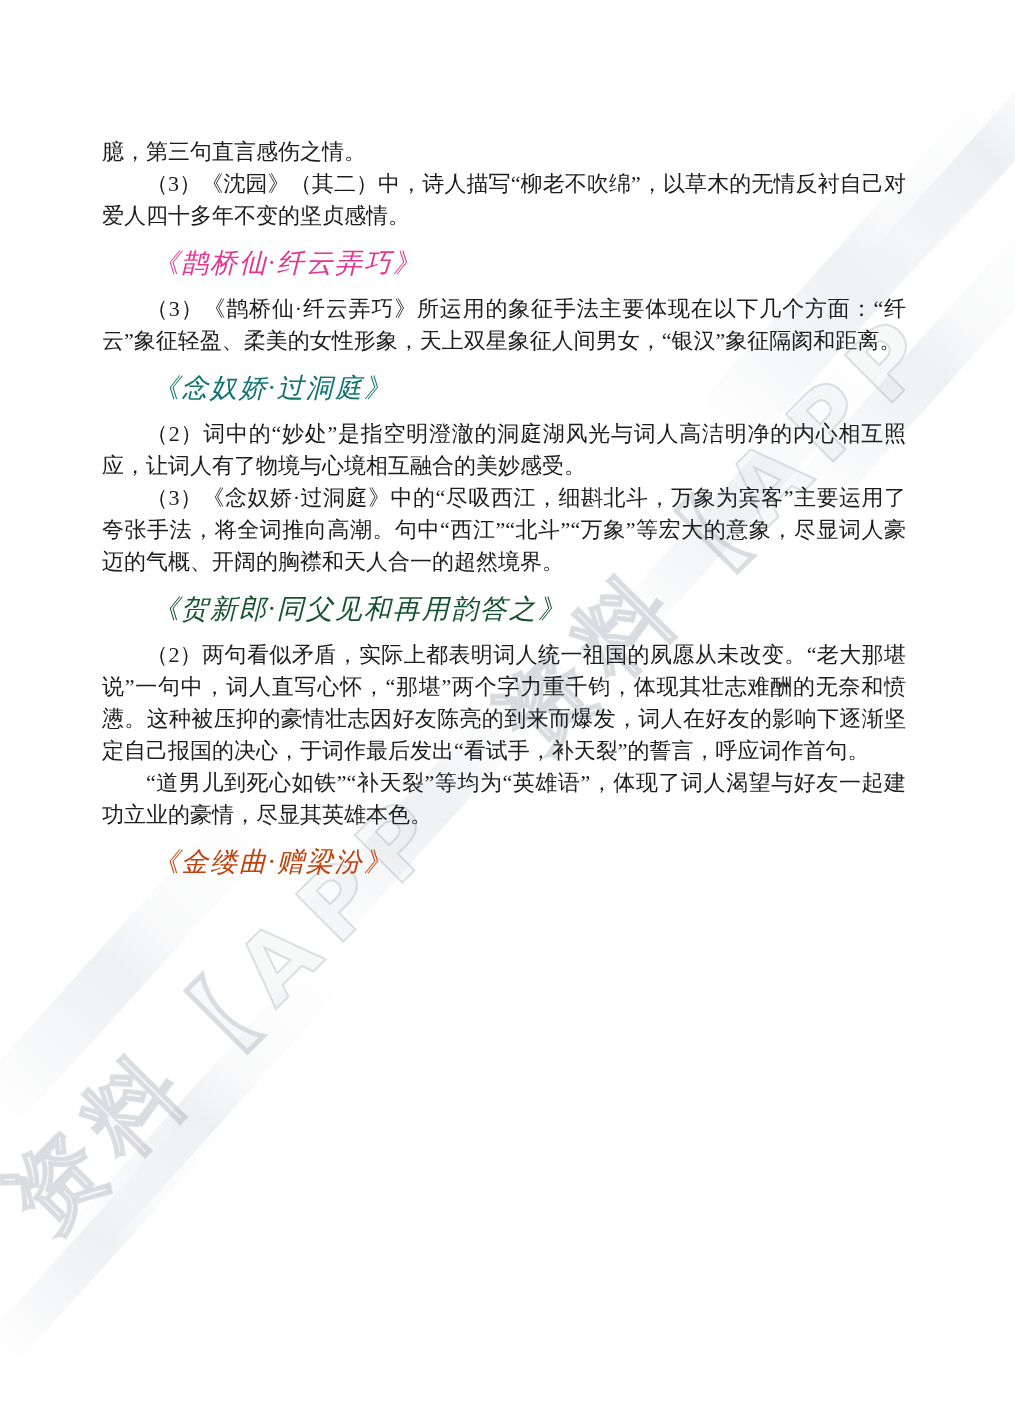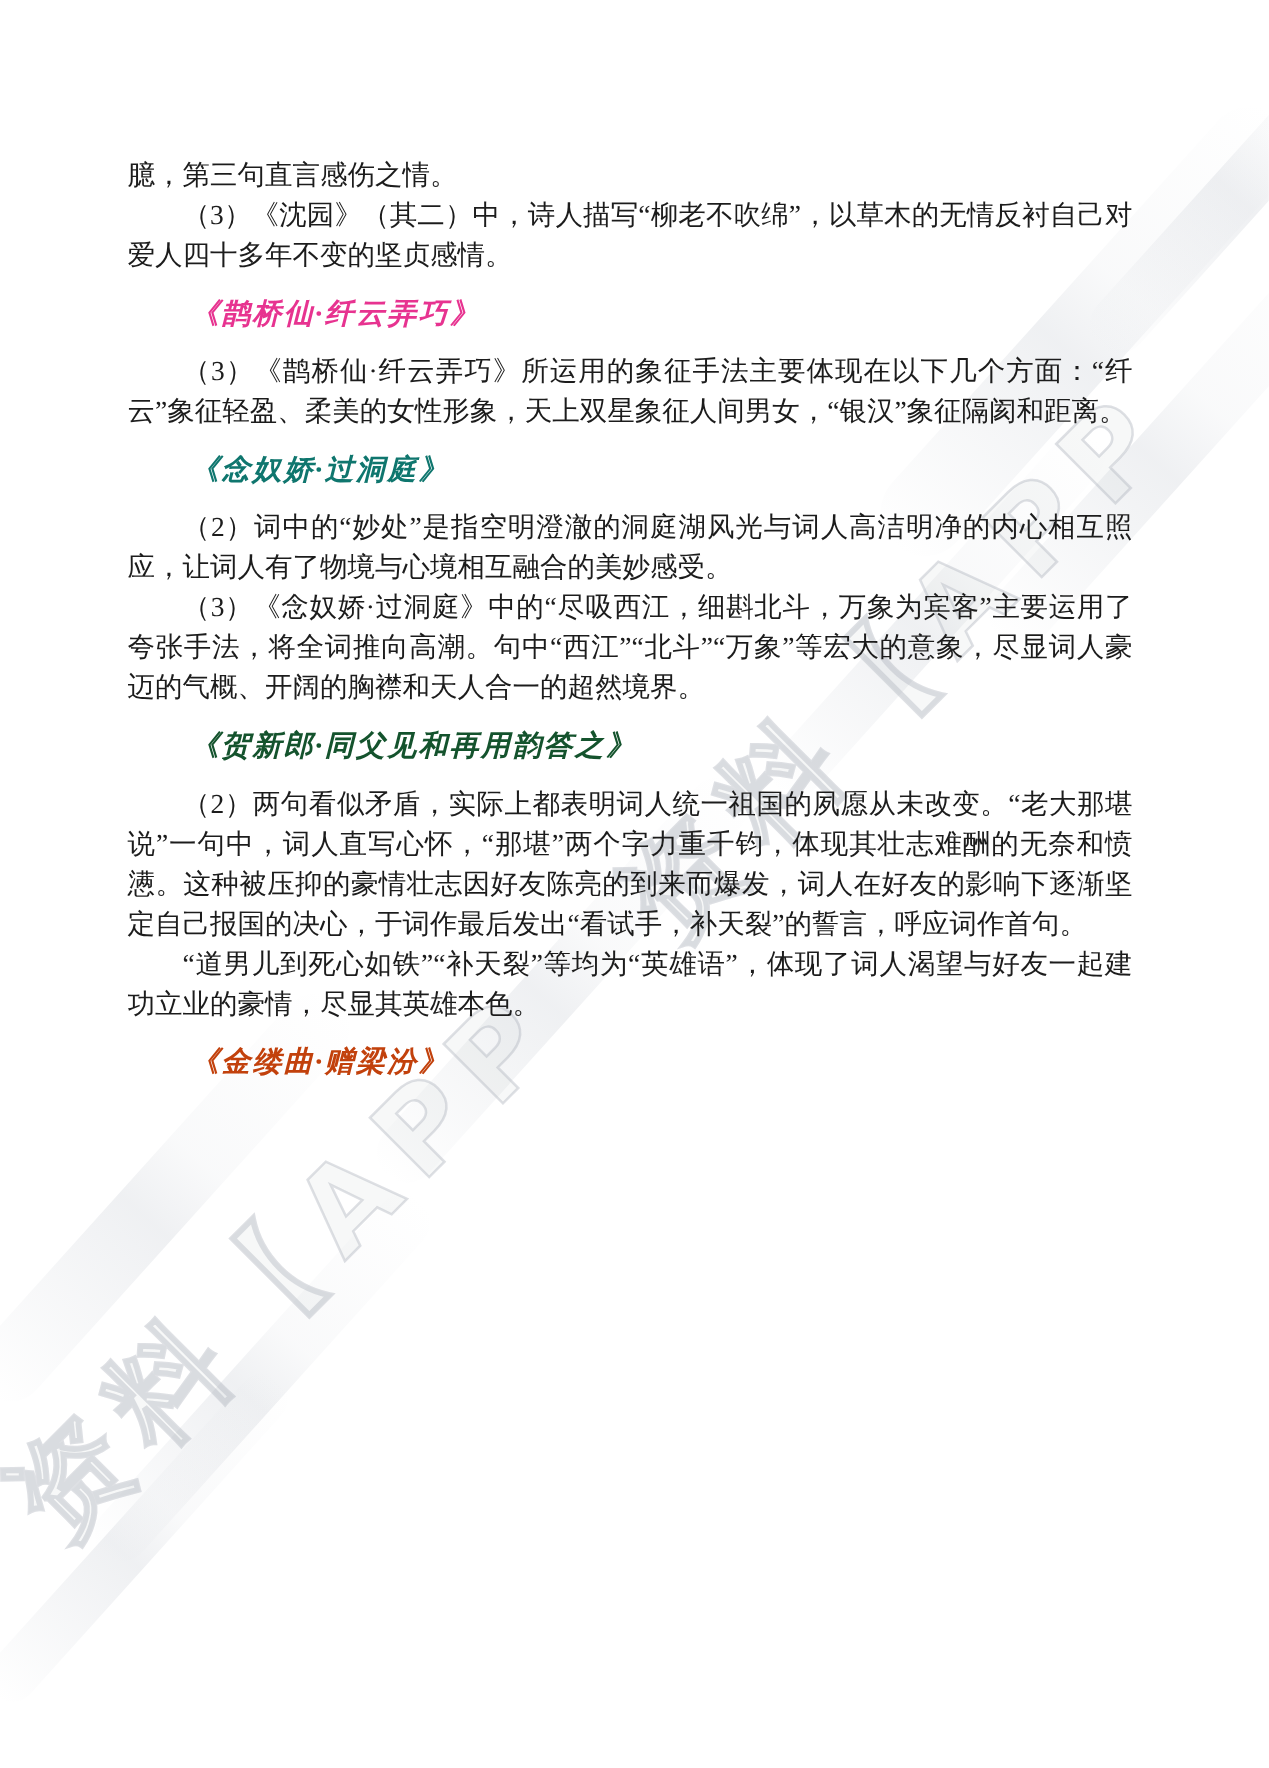--- a/index.html
+++ b/index.html
@@ -35,39 +35,39 @@
     font-size: 92px;
     letter-spacing: 16px;
     color: rgba(176,182,191,0.10);
     -webkit-text-stroke: 2px rgba(176,182,191,0.42);
   }
 
   
   .doc {
     position: absolute;
     left: 102px;
-    top: 124px;
+    top: 136px;
     width: 804px;
     color: #1c1c1c;
     font-size: 22px;
     line-height: 32px;
     text-align: justify;
   }
   .doc p {
     margin: 0;
   }
   .doc p.indent {
     text-indent: 2em;
   }
   .section-title {
     margin: 15px 0 14px 0;
     padding-left: 50px;
-    font-size: 23px;
+    font-size: 27px;
     line-height: 32px;
-    font-weight: bold;
+    font-weight: normal;
     font-style: italic;
     letter-spacing: 2px;
     text-align: left;
   }
 </style>
 </head>
 <body>
 
 <div class="wm-layer">
   <div class="wm-streak" style="left:640px; top:230px; width:460px; height:70px;"></div>

